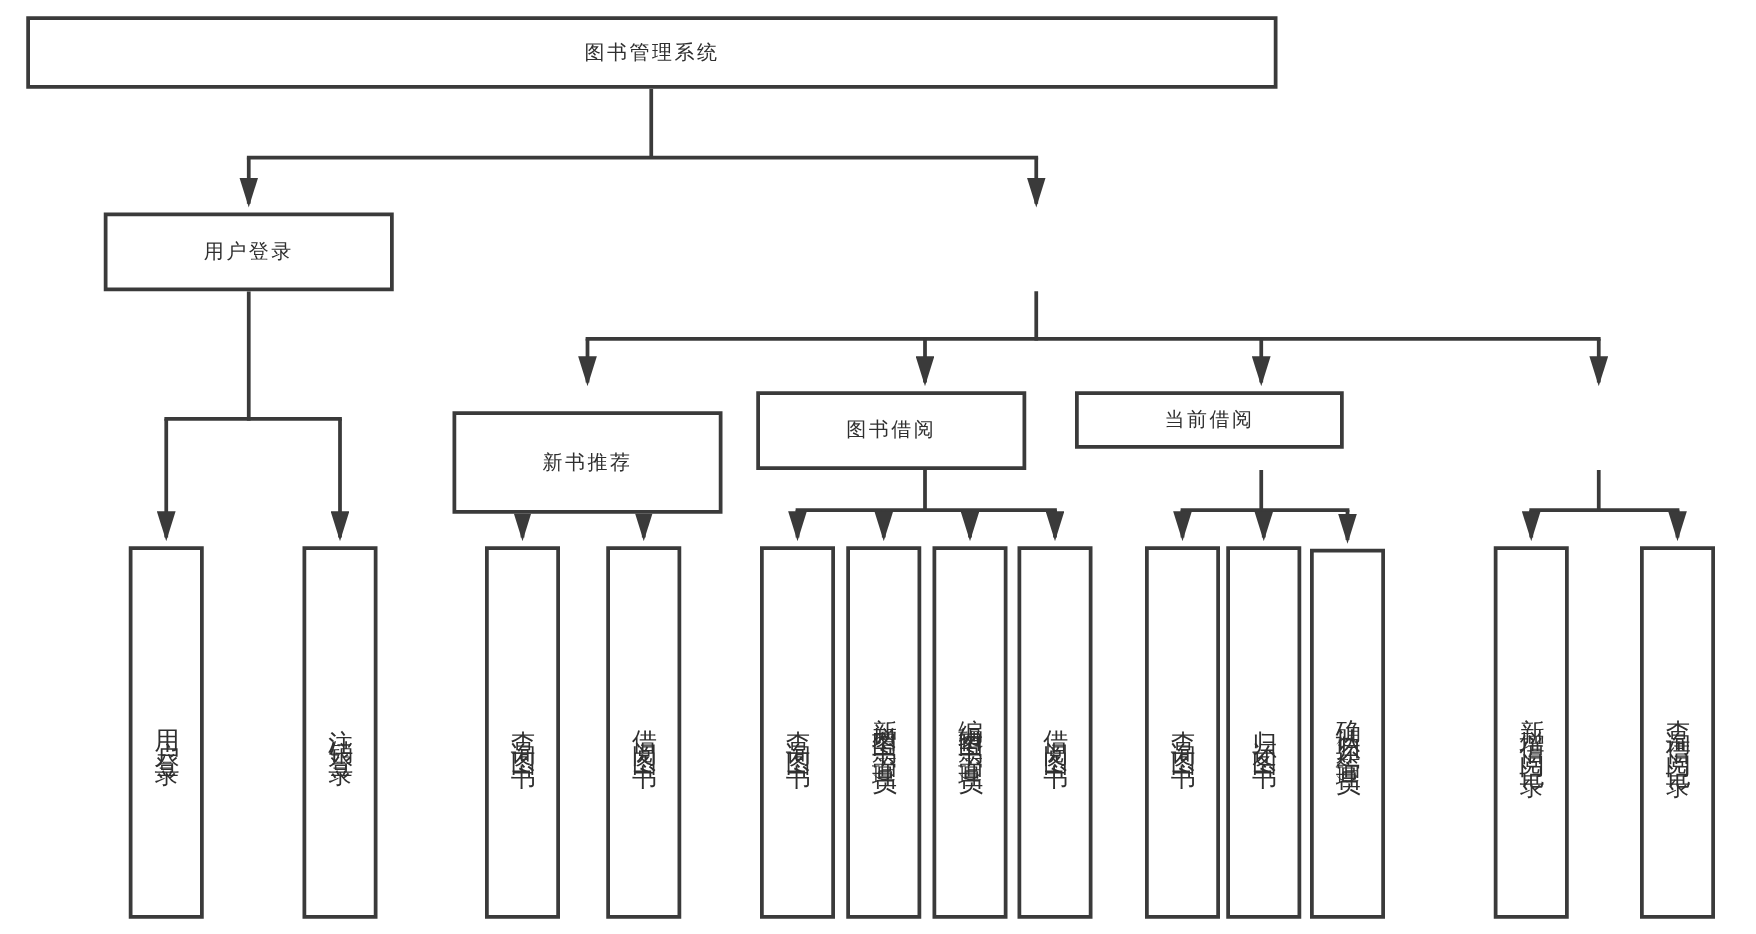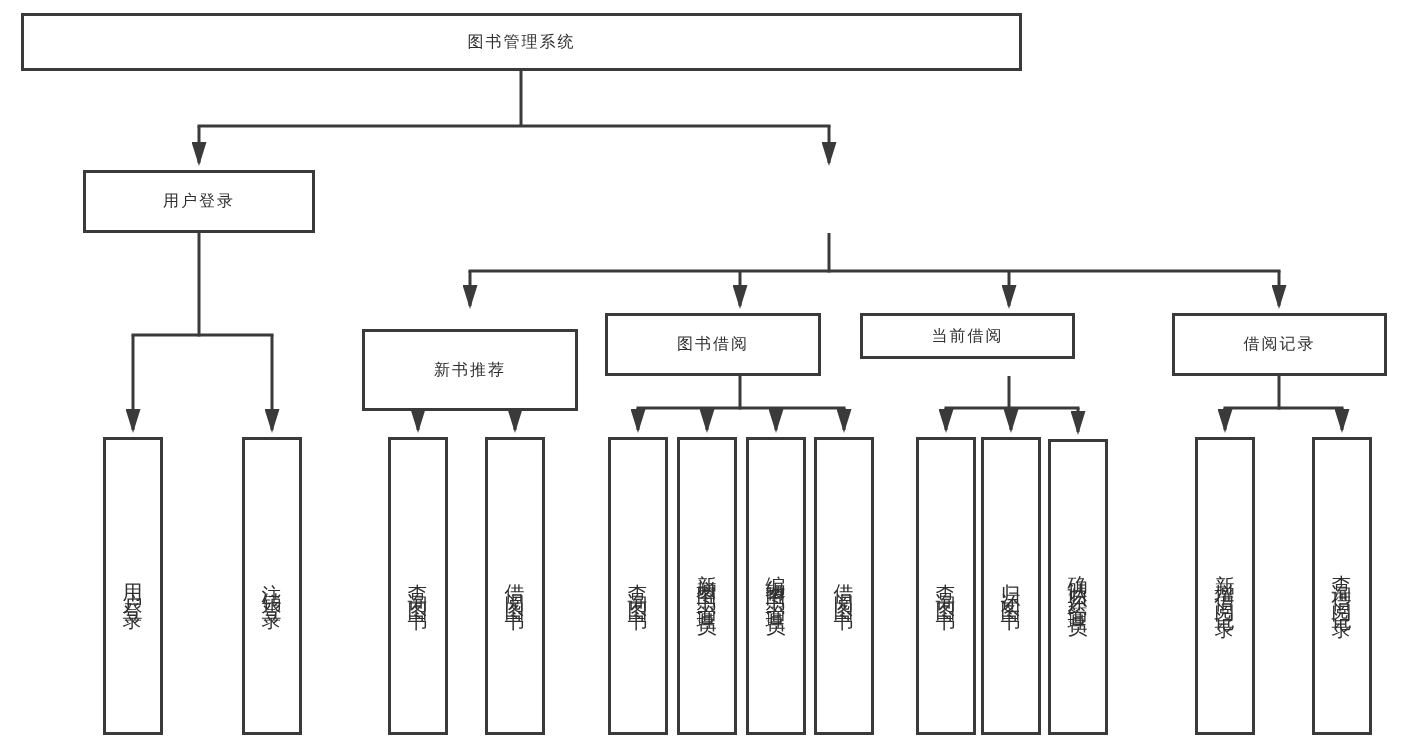--- a/index.html
+++ b/index.html
@@ -113,23 +113,20 @@
 
   <div class="node hnode" style="left:362px; top:329px; width:216px; height:82px;">
     <span>新书推荐</span>
   </div>
   <div class="node hnode" style="left:605px; top:313px; width:216px; height:63px;">
     <span>图书借阅</span>
   </div>
   <div class="node hnode" style="left:860px; top:313px; width:215px; height:46px;">
     <span>当前借阅</span>
   </div>
-  <div class="node hnode" style="left:1172px; top:313px; width:215px; height:63px;">
-    <span>借阅记录</span>
-  </div>
 
   <div class="node vnode" style="left:103px; top:437px; width:60px; height:298px;">
     <span>用户登录</span>
   </div>
   <div class="node vnode" style="left:242px; top:437px; width:60px; height:298px;">
     <span>注销登录</span>
   </div>
 
   <div class="node vnode" style="left:388px; top:437px; width:60px; height:298px;">
     <span>查询图书</span>

